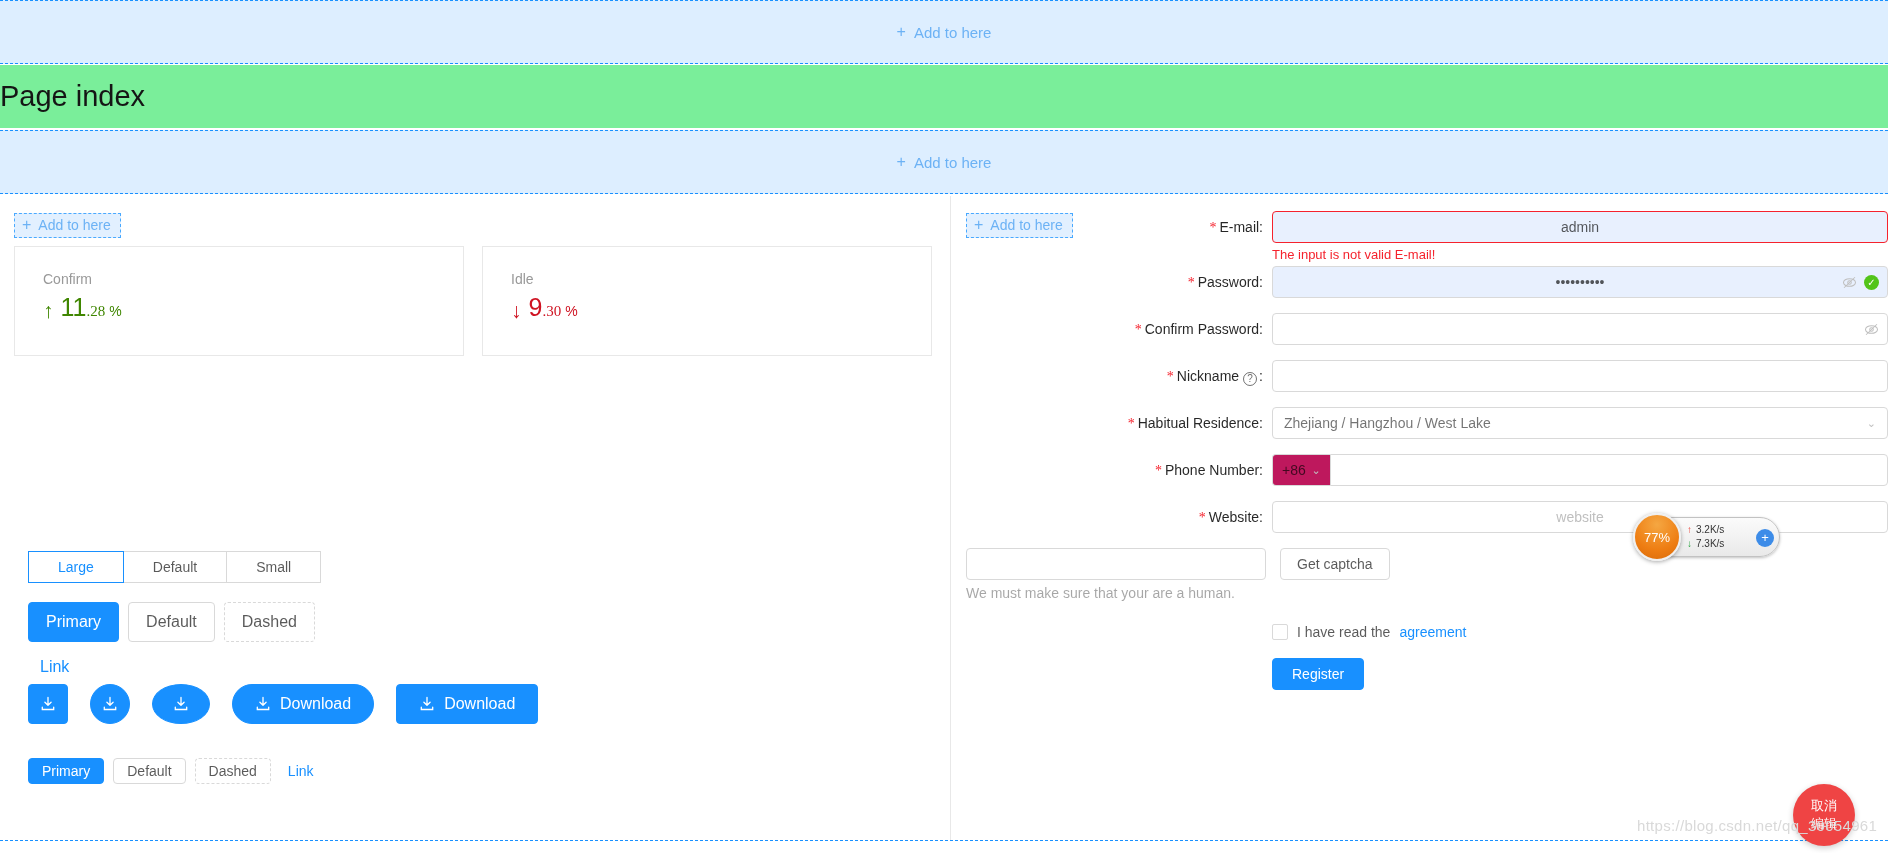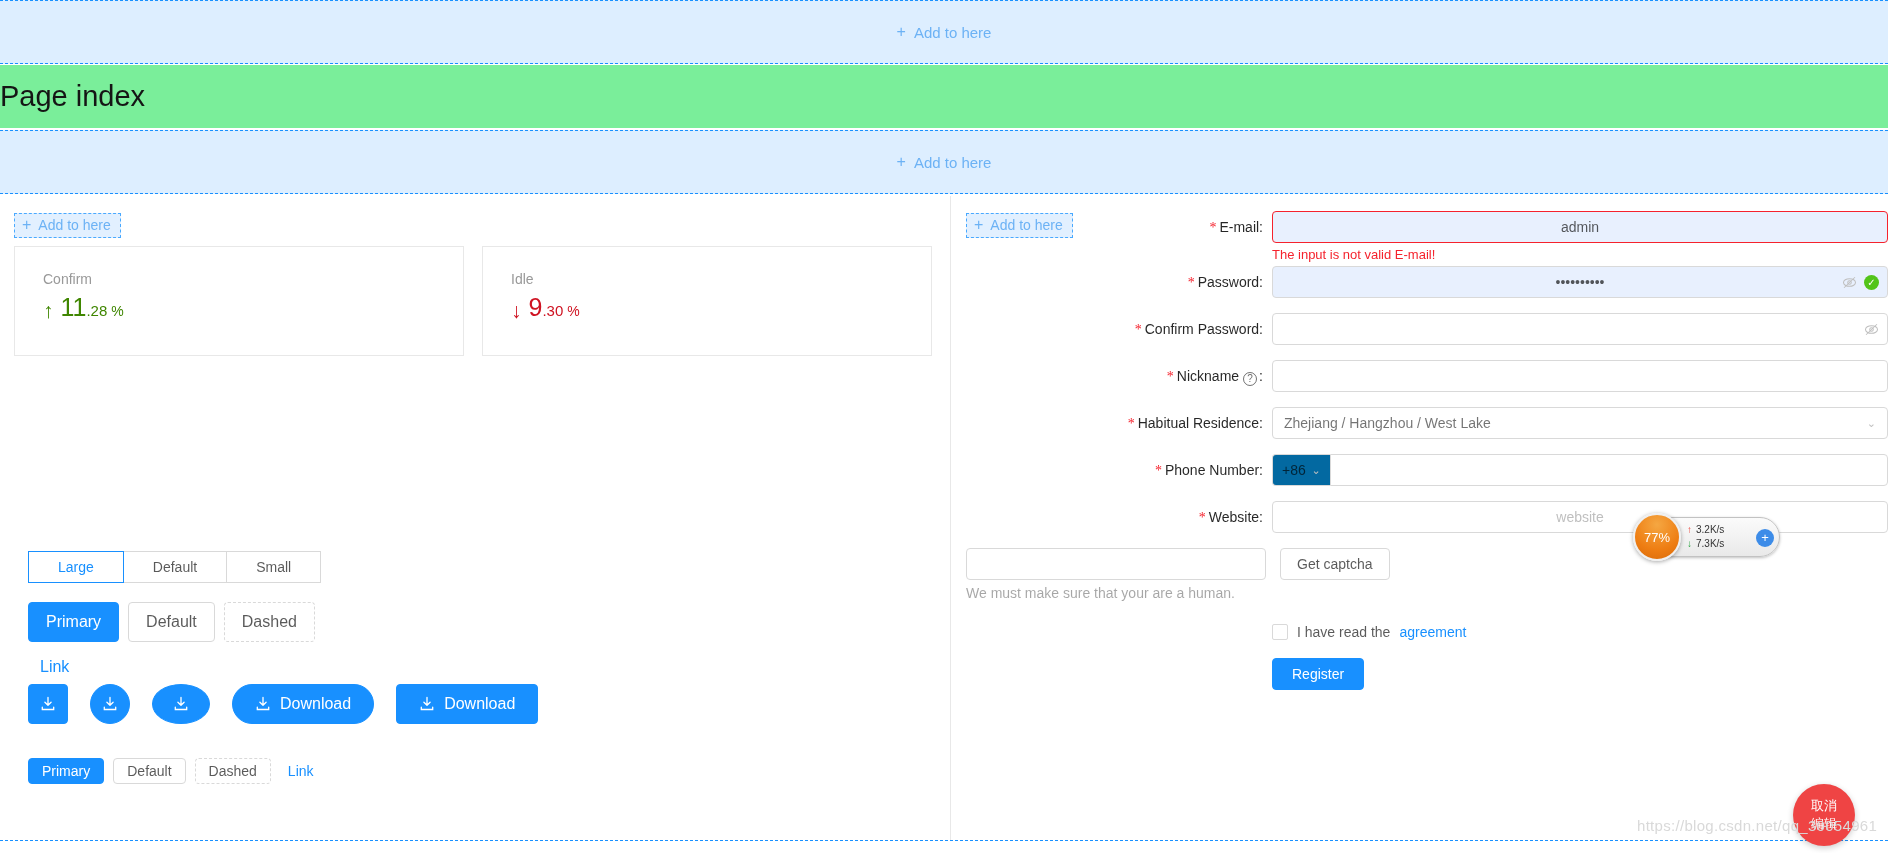--- a/index.html
+++ b/index.html
@@ -78,21 +78,21 @@
   .stat-card {
     width: 450px; height: 110px;
     border: 1px solid #e8e8e8;
     background: #fff;
     padding: 24px 28px 0 28px;
   }
   .stat-title { font-size: 14px; color: #999; margin-bottom: 6px; }
   .stat-value { display: flex; align-items: baseline; font-size: 13px; }
   .arrow { font-size: 21px; line-height: 1; margin-right: 7px; position: relative; top: 2px; }
   .stat-int { font-size: 25px; letter-spacing: 0px; }
-  .stat-dec { font-size: 15px; }
+  .stat-dec { font-size: 15px; font-family: Liberation Serif, serif; }
   .stat-pct { font-size: 14px; margin-left: 4px; }
   .up { color: #3f8600; }
   .down { color: #cf1322; }
 
   
   #size-group { position: absolute; left: 14px; top: 355px; display: flex; }
   .sz-btn {
     height: 32px; min-width: 56px;
     padding: 0 29px;
     border: 1px solid #d9d9d9;
@@ -197,21 +197,21 @@
   .q-ico {
     display: inline-block; width: 14px; height: 14px; border: 1px solid rgba(0,0,0,0.55);
     border-radius: 50%; font-size: 10px; line-height: 12px; text-align: center;
     margin: 0 2px 0 4px; position: relative; top: 1px; color: rgba(0,0,0,0.6);
   }
   .phone-wrap { display: flex; }
   .cc {
     width: 62px; height: 32px; border: 1px solid #d9d9d9; border-right: 0;
     border-radius: 4px 0 0 4px; display: flex; align-items: center;
     padding: 0 9px; font-size: 14px; color: rgba(0,0,0,0.65); cursor: pointer;
-    background: #0369a1;
+    background: #be185d;
   }
   .cc .caret { margin-left: auto; color: #bfbfbf; font-size: 11px; }
   .phone-inp { border-radius: 0 4px 4px 0; }
   .cap-wrap { display: flex; gap: 14px; }
   .cap-inp { width: 300px; }
   .cap-btn {
     height: 32px; padding: 0 16px; border: 1px solid #d9d9d9; border-radius: 4px;
     background: #fff; font-size: 14px; color: rgba(0,0,0,0.65); cursor: pointer;
     font-family: "Liberation Sans", sans-serif;
   }

